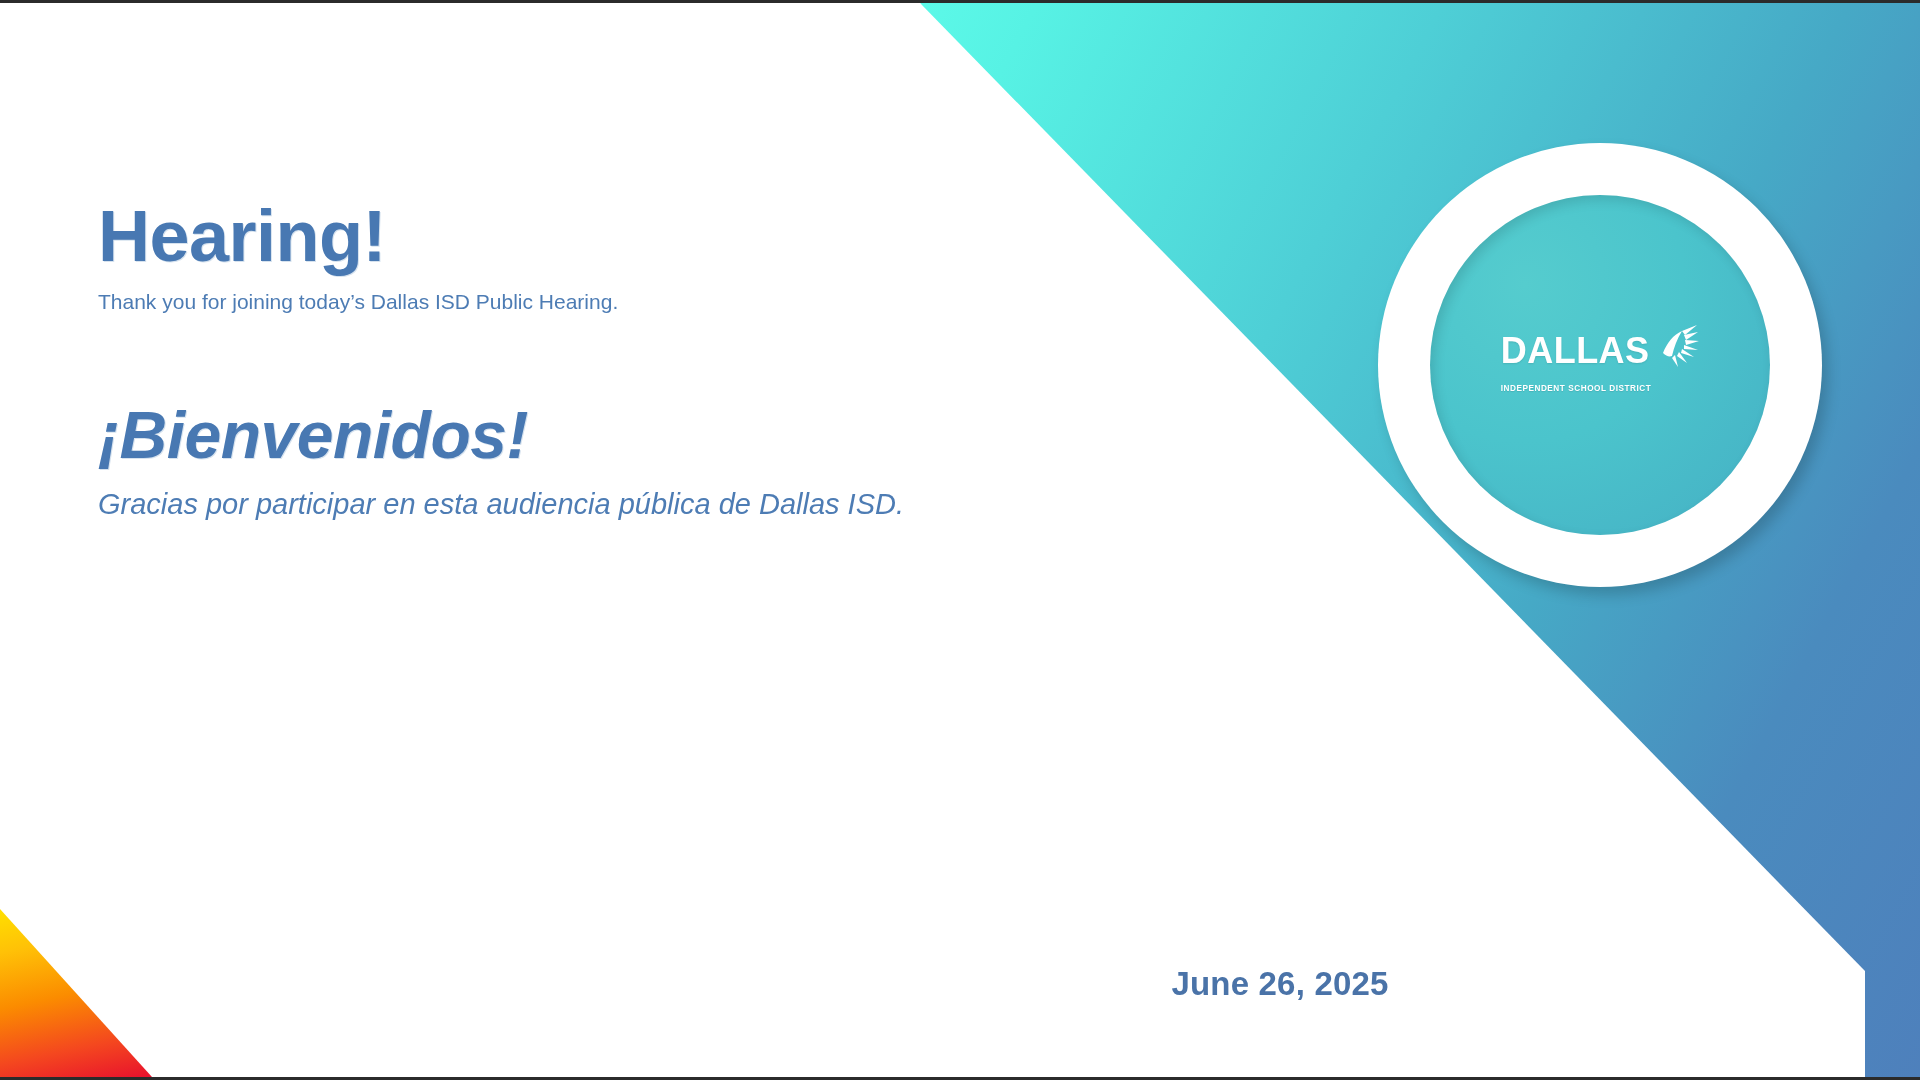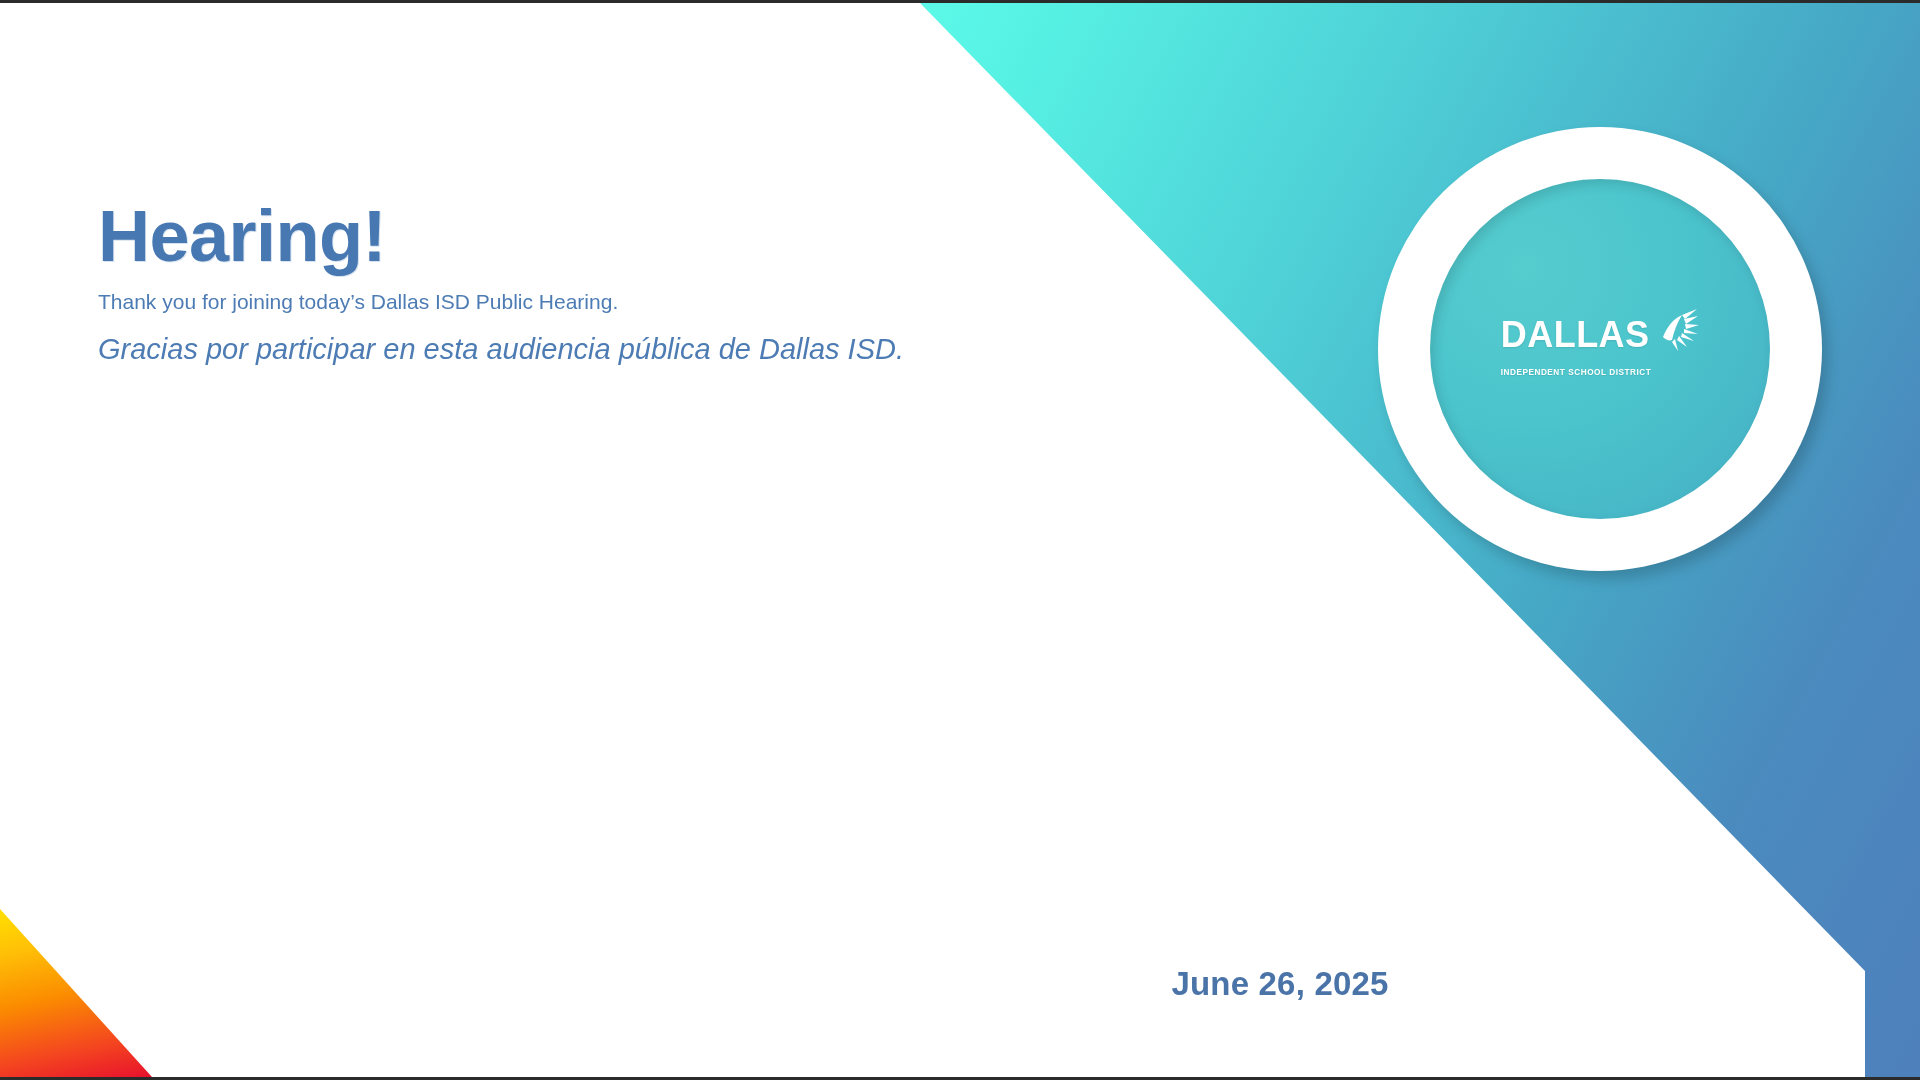--- a/index.html
+++ b/index.html
@@ -56,21 +56,21 @@
     height: 168px;
     background: linear-gradient(168deg, #FFE000 0%, #FFC107 22%, #FB8C00 50%, #F4471F 78%, #E8112D 100%);
     -webkit-clip-path: polygon(0 0, 0 100%, 100% 100%);
     clip-path: polygon(0 0, 0 100%, 100% 100%);
   }
 
   
   .logo-badge {
     position: absolute;
     left: 1378px;
-    top: 124px;
+    top: 140px;
     width: 444px;
     height: 444px;
     text-decoration: underline;
   }
   .logo-ring {
     position: absolute;
     inset: 0;
     border-radius: 50%;
     background: #ffffff;
     box-shadow: 6px 8px 14px rgba(0, 0, 0, 0.18);
@@ -220,20 +220,21 @@
             </g>
           </svg>
         </div>
       </div>
     </div>
   </div>
 
   <div class="content">
     <h1 class="headline-en">Hearing!</h1>
     <p class="sub-en">Thank you for joining today’s Dallas ISD Public Hearing.</p>
+    <h1 class="headline-es">¡Bienvenidos!</h1>
     <p class="sub-es">Gracias por participar en esta audiencia pública de Dallas ISD.</p>
   </div>
 
   <div class="slide-date">
     <span>June 26, 2025</span>
   </div>
 
 </div>
 
 </body></html>

